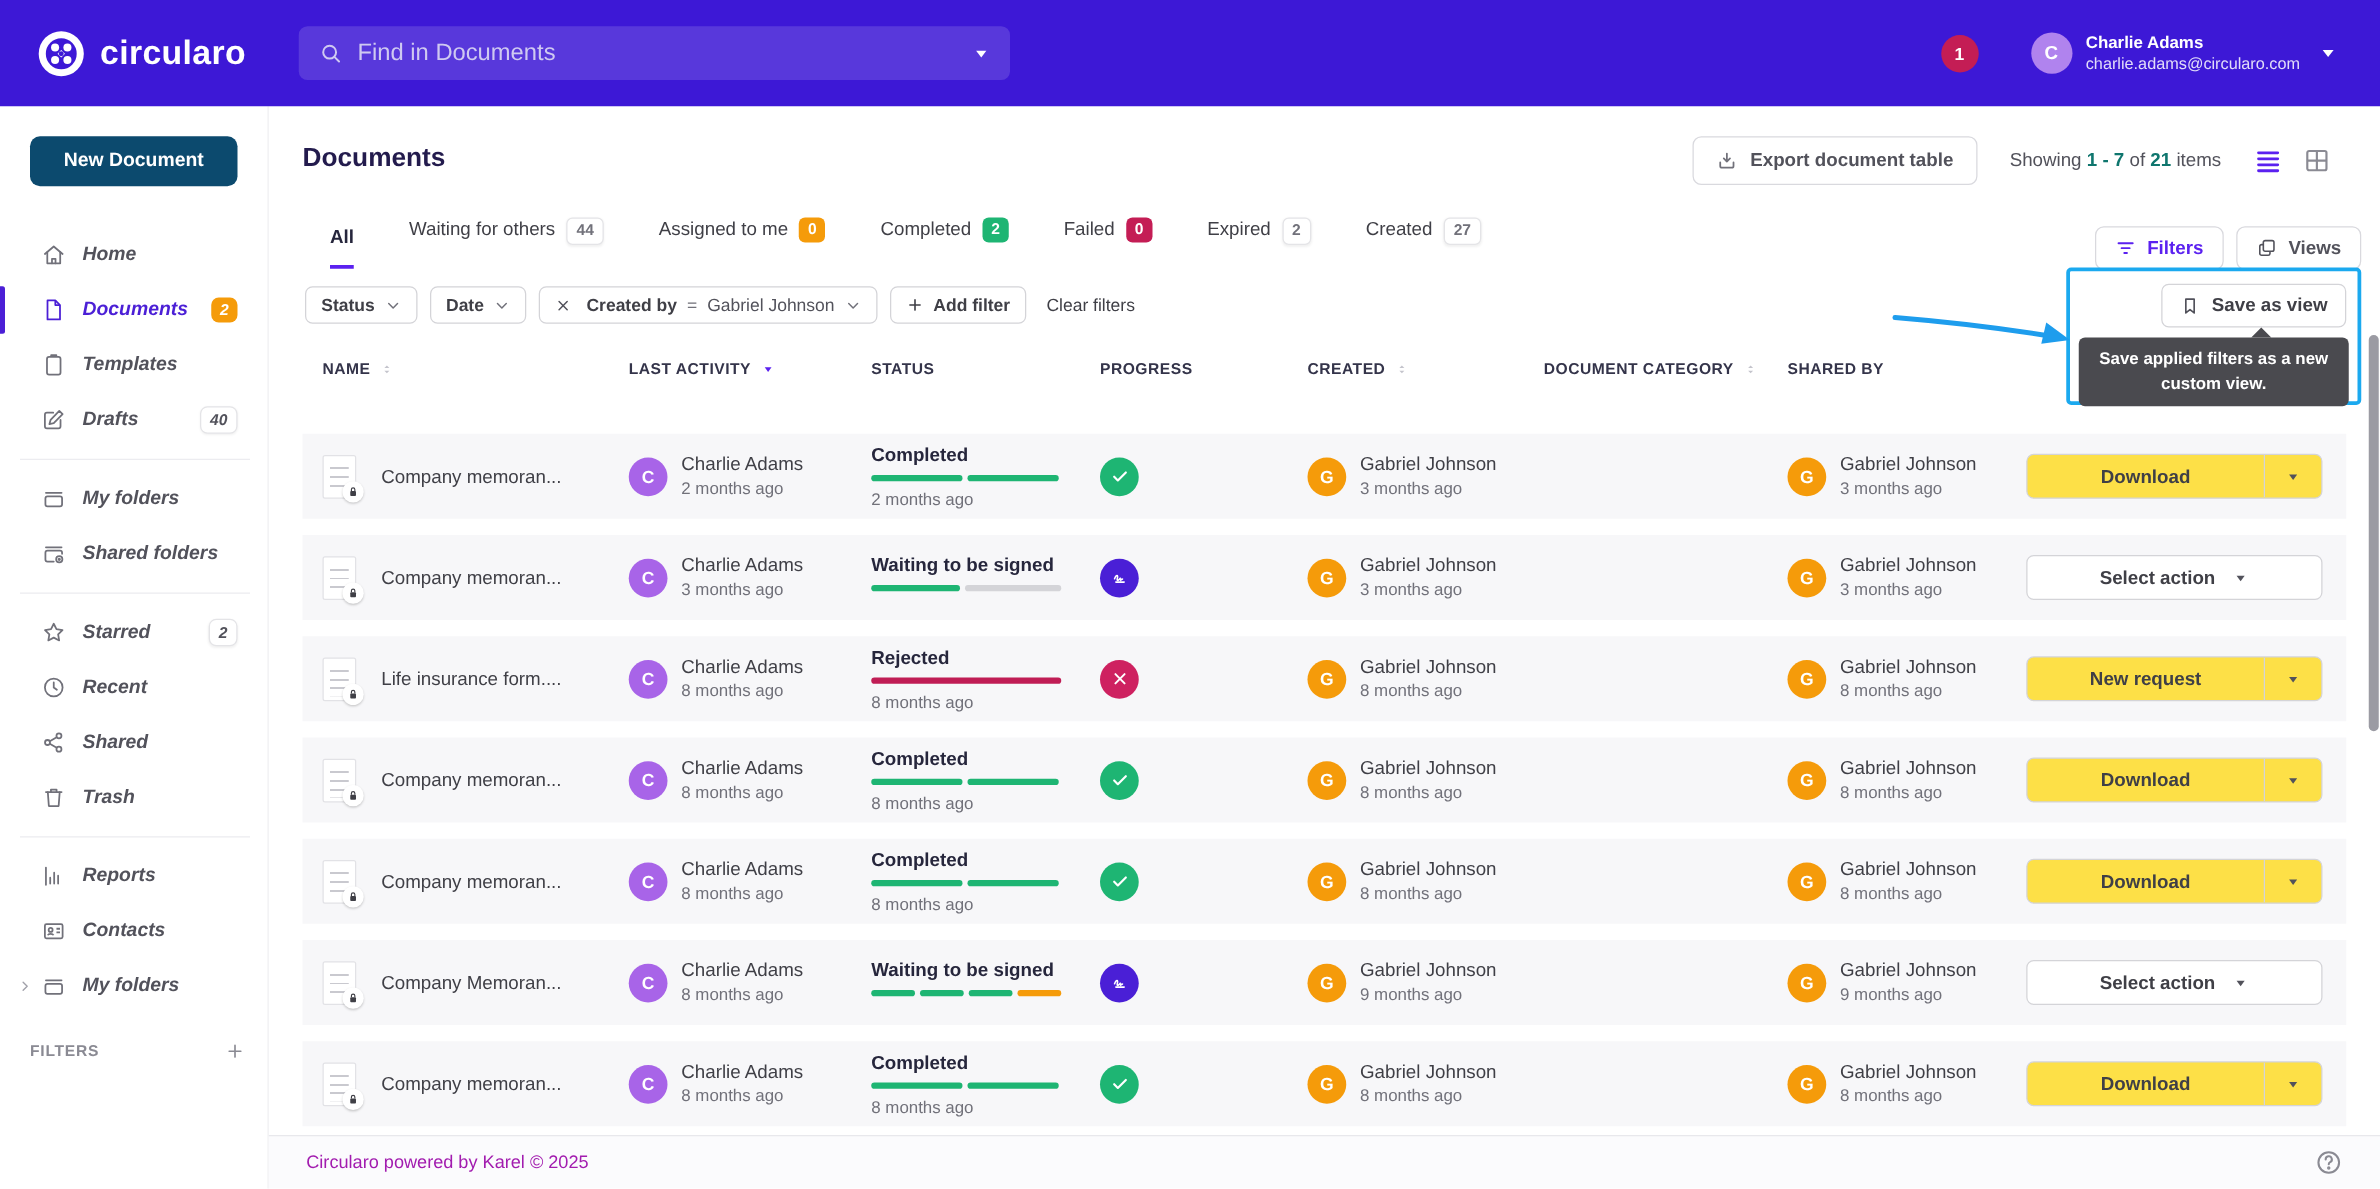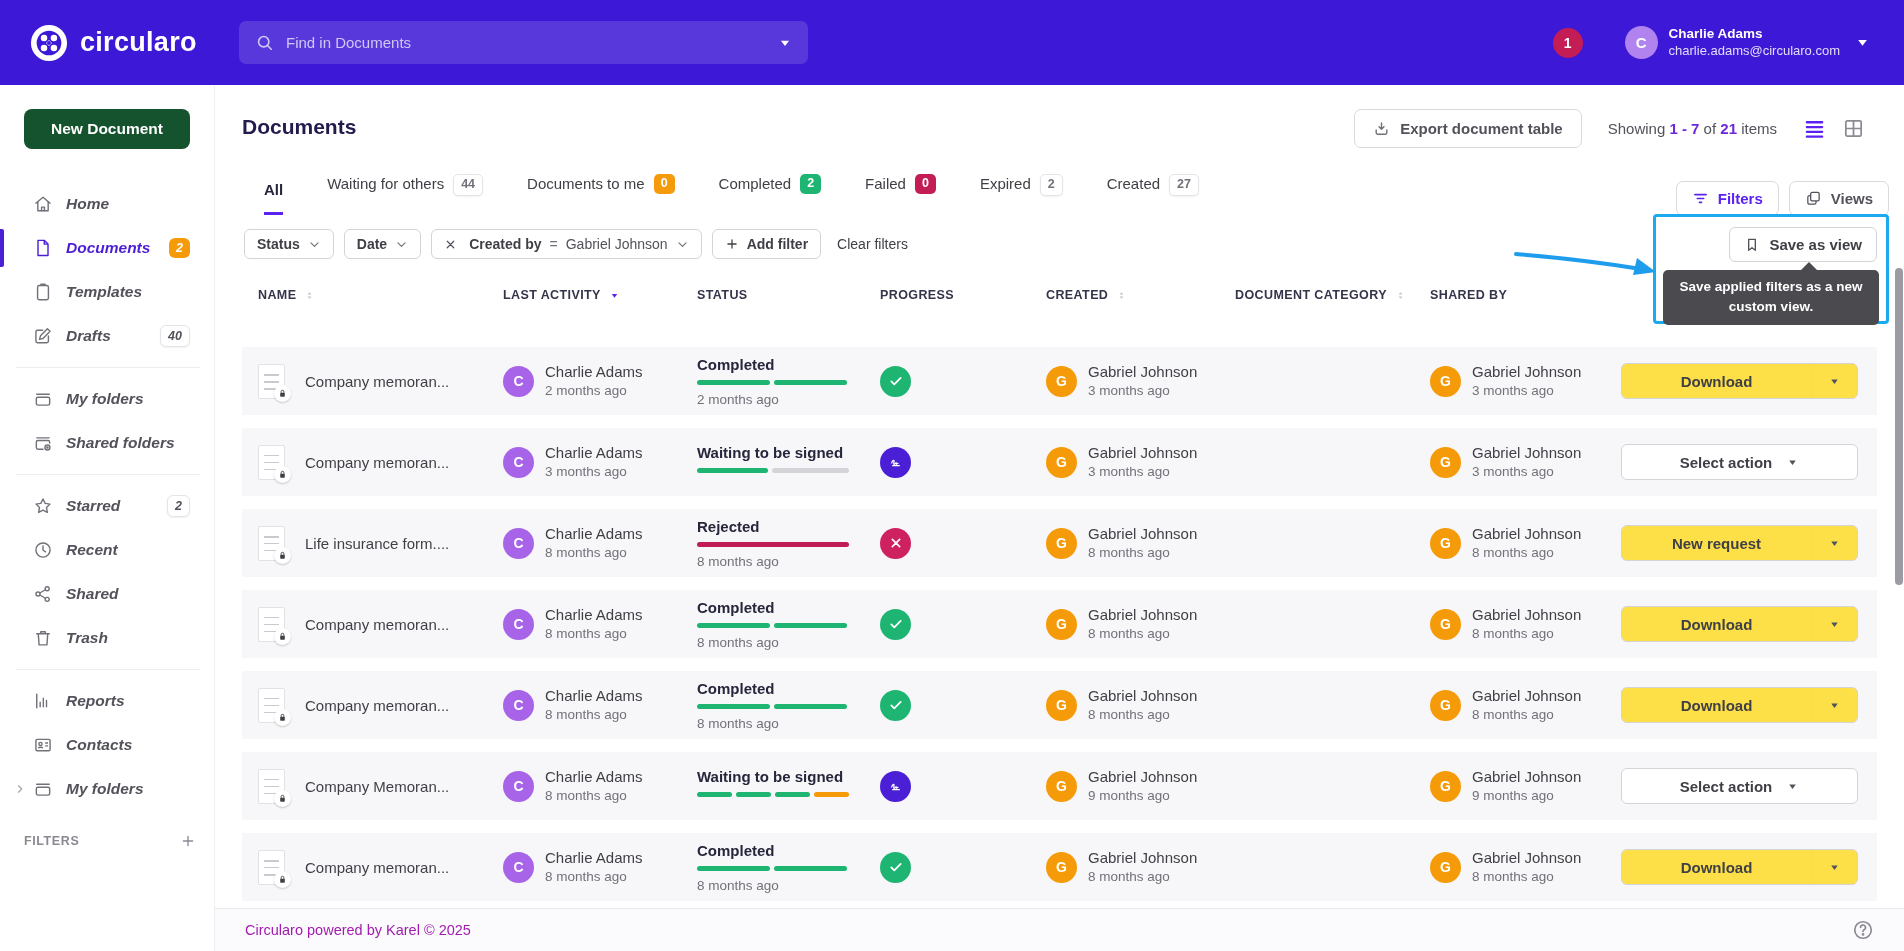--- a/index.html
+++ b/index.html
@@ -8,34 +8,34 @@
   .ic { display:inline-flex; align-items:center; justify-content:center; }
   .ic svg { width:100%; height:100%; display:block; }
 
   
   .topbar { position:absolute; top:0; left:0; width:1904px; height:85px; background:#3d18d6; display:flex; align-items:center; z-index:30; }
   .brand { display:flex; align-items:center; gap:12px; margin-left:30px; width:175px; cursor:pointer; }
   .brand-icon { width:38px; height:38px; }
   .brand-text { color:#fff; font-size:27px; font-weight:700; letter-spacing:.3px; }
   .searchbar { position:absolute; left:239px; top:21px; width:569px; height:43px; background:rgba(255,255,255,.14); border-radius:7px; display:flex; align-items:center; padding:0 16px; }
   .searchbar .s-ic { width:19px; height:19px; color:#cfc9f1; margin-right:12px; }
-  .search-input { flex:1; background:transparent; border:none; outline:none; color:#fff; font-size:15px; font-family:inherit; }
+  .search-input { flex:1; background:transparent; border:none; outline:none; color:#fff; font-size:19px; font-family:inherit; }
   .search-input::placeholder { color:#cfc9f1; }
   .search-caret { width:14px; height:14px; color:#fff; cursor:pointer; }
   .topbar-right { position:absolute; right:34px; top:0; height:85px; display:flex; align-items:center; gap:42px; }
   .notif { width:30px; height:30px; border-radius:50%; background:#c41d55; color:#fff; font-size:14px; font-weight:700; display:flex; align-items:center; justify-content:center; cursor:pointer; }
   .user { display:flex; align-items:center; gap:11px; cursor:pointer; }
   .user-avatar { width:33px; height:33px; border-radius:50%; background:#b083ee; color:#fff; font-weight:700; font-size:15px; display:flex; align-items:center; justify-content:center; }
   .user-name { color:#fff; font-size:13.5px; font-weight:700; line-height:1.3; }
   .user-email { color:rgba(255,255,255,.85); font-size:13px; line-height:1.3; }
   .user-caret { width:15px; height:15px; color:#fff; margin-left:4px; }
 
   
   .sidebar { position:absolute; top:85px; left:0; width:215px; height:866px; background:#fff; border-right:1px solid #efeff2; z-index:20; }
-  .new-doc { display:block; margin:24px 0 0 24px; width:166px; height:40px; background:#14532d; color:#fff; font-size:15.5px; font-weight:700; border:none; border-radius:8px; cursor:pointer; font-family:inherit; }
+  .new-doc { display:block; margin:24px 0 0 24px; width:166px; height:40px; background:#0c4a6e; color:#fff; font-size:15.5px; font-weight:700; border:none; border-radius:8px; cursor:pointer; font-family:inherit; }
   .nav { margin-top:33px;font-style:italic; }
   .nav-item { position:relative; height:44px; display:flex; align-items:center; padding-left:33px; cursor:pointer; color:#52525b; }
   .nav-item.active { color:#4b1fd6; }
   .nav-item.active::before { content:""; position:absolute; left:0; top:3px; bottom:3px; width:4px; background:#4b1fd6; border-radius:0 2px 2px 0; }
   .nav-ic { width:20px; height:20px; margin-right:13px; color:#71717a; flex:none; }
   .nav-item.active .nav-ic { color:#4b1fd6; }
   .nav-chev { width:12px; height:12px; color:#a1a1aa; position:absolute; left:14px; }
   .nav-label { font-size:15.5px; font-weight:600; }
   .nav-divider { height:1px; background:#ececf0; margin:9px 14px 9px 16px; }
   .badge { margin-left:auto; margin-right:24px; font-size:12.5px; font-weight:700; border-radius:6px; padding:2px 7px; line-height:1.3; }
@@ -45,21 +45,21 @@
   .plus-ic { width:16px; height:16px; color:#8a8a93; cursor:pointer; }
 
   
   .main { position:absolute; top:85px; left:215px; width:1689px; height:823px; background:#fff; }
   .page-header { display:flex; justify-content:space-between; align-items:flex-start; padding:24px 39px 0 27px; height:84px; }
   .page-title { font-size:21px; font-weight:800; color:#231b4d; padding-top:6px; }
   .header-right { display:flex; align-items:center; gap:26px; }
   .export-btn { display:flex; align-items:center; gap:10px; height:39px; padding:0 18px; border:1px solid #d9d9de; border-radius:7px; background:#fff; color:#52525b; font-size:15px; font-weight:600; cursor:pointer; font-family:inherit; }
   .export-btn .ic { width:17px; height:17px; color:#71717a; }
   .showing { font-size:15px; color:#52525b; }
-  .showing b { color:#6d28d9; }
+  .showing b { color:#0f766e; }
   .viewmode { display:flex; align-items:center; gap:16px; }
   .vm-ic { width:23px; height:23px; cursor:pointer; }
   .vm-list { color:#5b21f0; }
   .vm-grid { color:#8a8a93; }
 
   .tabs-row { display:flex; gap:44px; margin:6px 0 0 49px; height:40px; }
   .tab { display:flex; align-items:flex-start; gap:9px; font-size:15px; color:#3f3f46; cursor:pointer; padding-bottom:14px; border-bottom:3px solid transparent; }
   .tab.active { color:#26263c; border-bottom-color:#5b21f0; font-weight:600;align-items:flex-end; }
   .tab-badge { font-size:12.5px; font-weight:700; border-radius:5px; padding:1px 7px; line-height:1.4; margin-top:-1px; }
   .tb-neutral { background:#fff; color:#71717a; border:1px solid #e4e4e7; box-shadow:0 1px 2px rgba(0,0,0,.06); }
@@ -362,21 +362,21 @@
 
   <div class="tabs-row">
       <div class="tab active">
         <span>All</span>
       </div>
       <div class="tab">
         <span>Waiting for others</span>
         <span class="tab-badge tb-neutral">44</span>
       </div>
       <div class="tab">
-        <span>Documents to me</span>
+        <span>Assigned to me</span>
         <span class="tab-badge tb-orange">0</span>
       </div>
       <div class="tab">
         <span>Completed</span>
         <span class="tab-badge tb-green">2</span>
       </div>
       <div class="tab">
         <span>Failed</span>
         <span class="tab-badge tb-crimson">0</span>
       </div>

